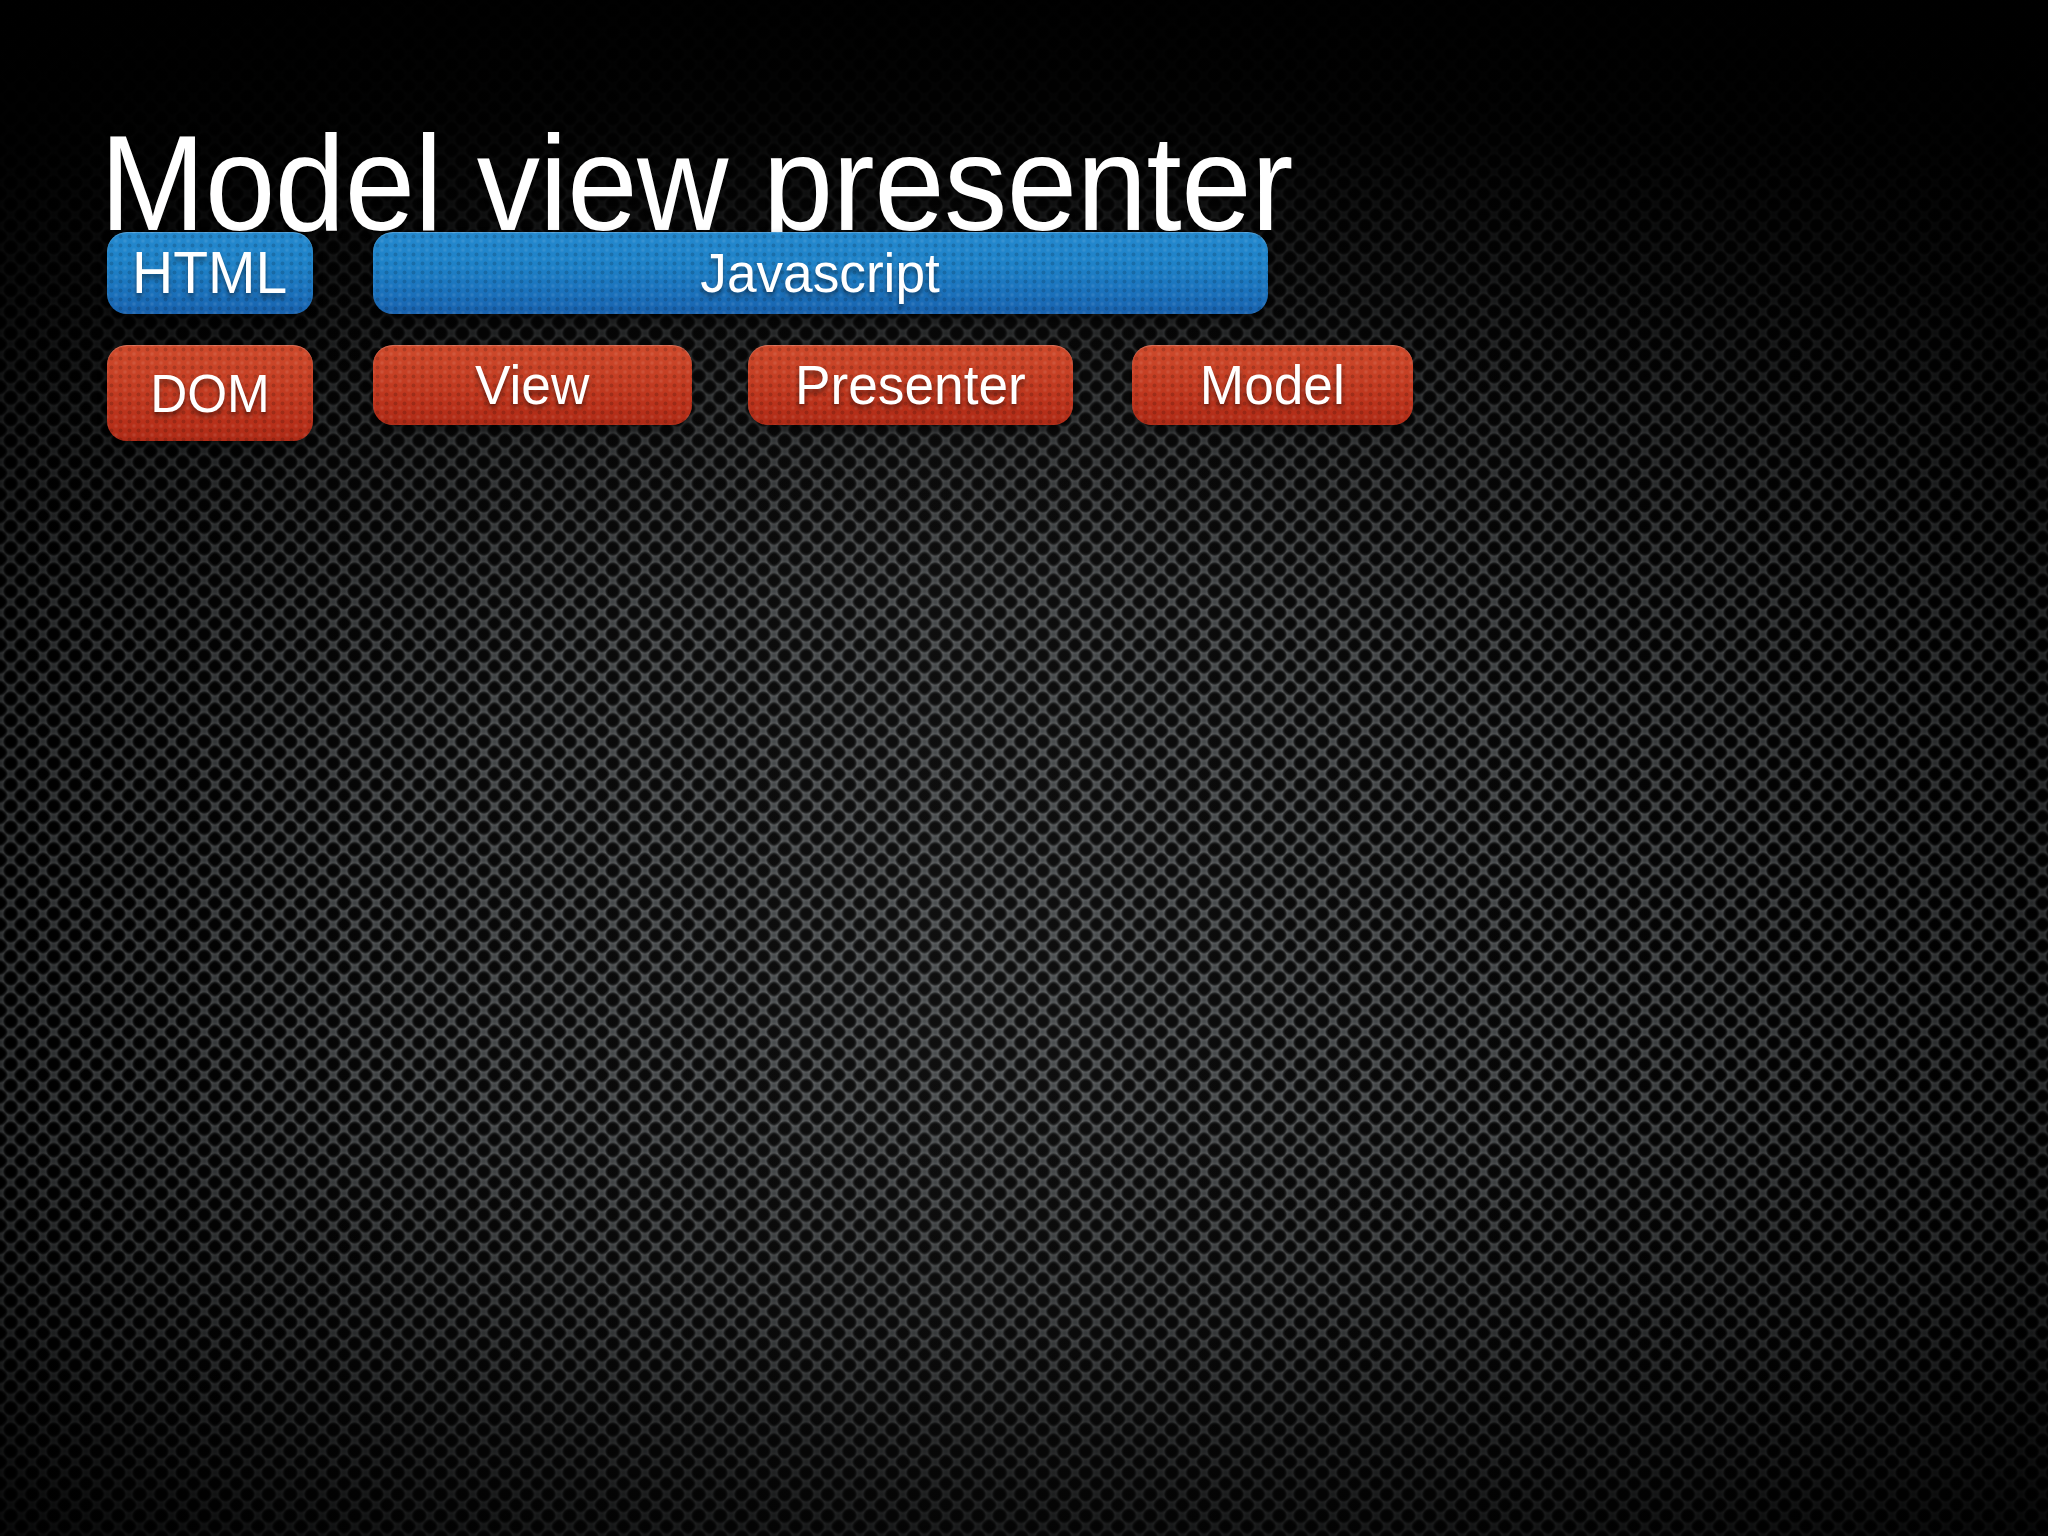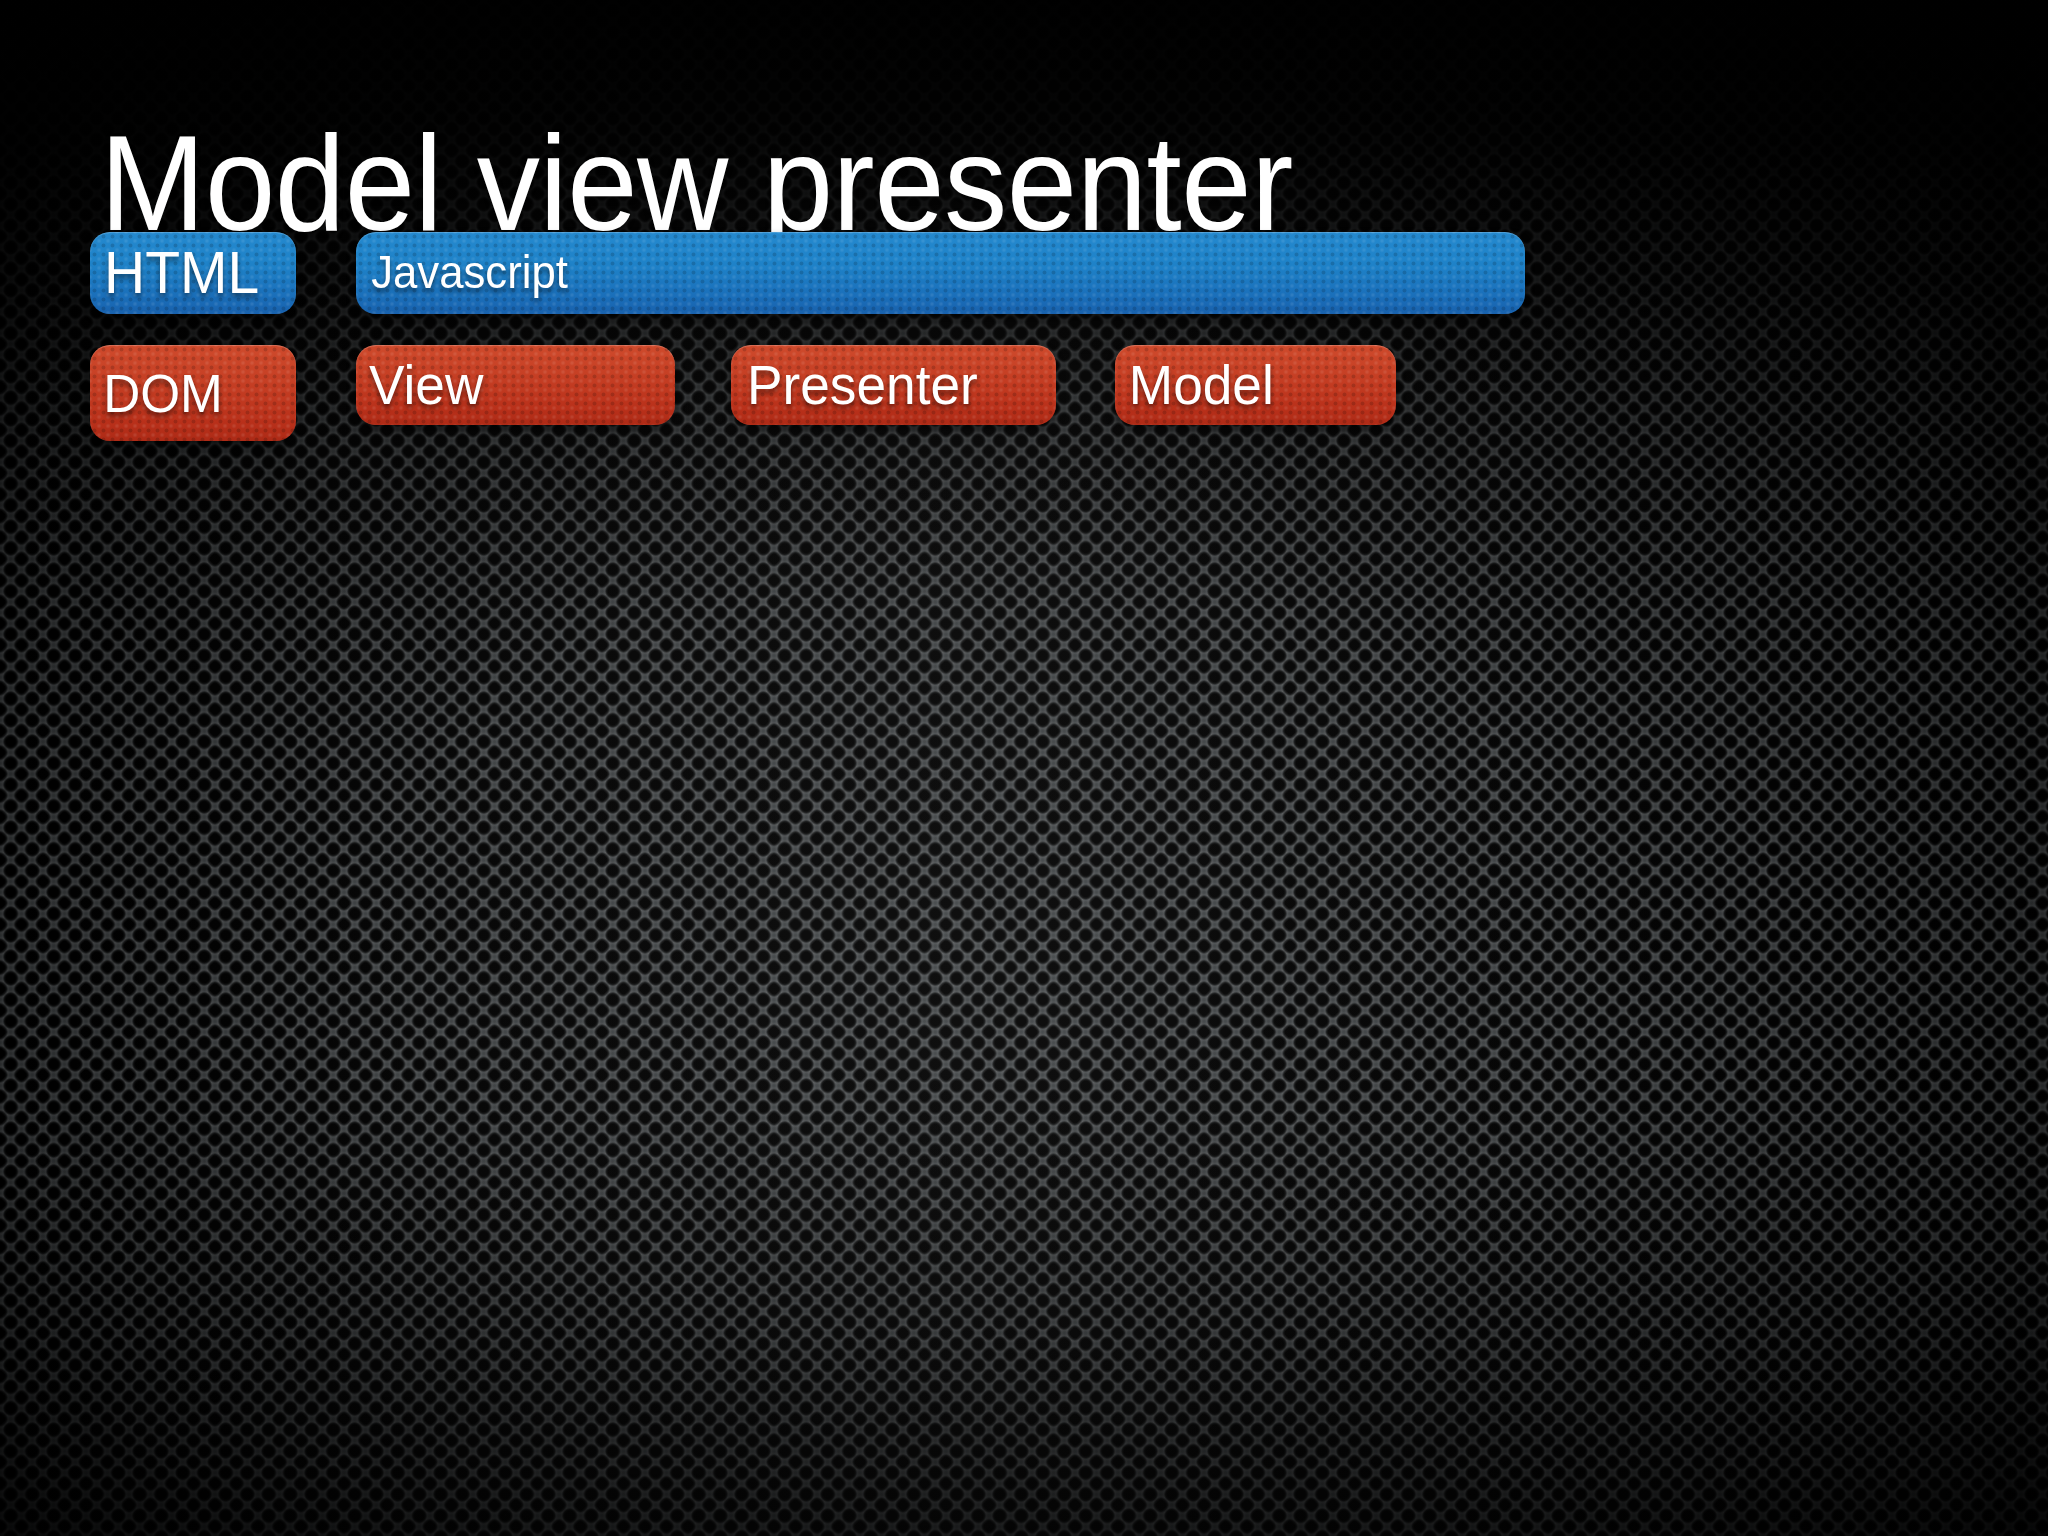--- a/index.html
+++ b/index.html
@@ -91,27 +91,29 @@
     white-space: nowrap;
     text-shadow: 0 3px 5px rgba(0,0,0,0.55);
   }
 
   
   .block {
     position: absolute;
     border-radius: 20px;
     display: flex;
     align-items: center;
+    justify-content: center;
     text-align: center;
     color: #ffffff;
     font-weight: 400;
     box-shadow:
       0 5px 9px rgba(0,0,0,0.55),
       inset 0 1px 0 rgba(255,255,255,0.18);
     overflow: hidden;
+    margin-left: 17px;
   }
   
   .block::after {
     content: "";
     position: absolute;
     inset: 0;
     background-image:
       radial-gradient(circle at 50% 50%, rgba(0,0,0,0.16) 0px, rgba(0,0,0,0.16) 1.5px, rgba(0,0,0,0) 2.4px),
       radial-gradient(circle at 50% 50%, rgba(255,255,255,0.09) 0px, rgba(255,255,255,0.09) 1.4px, rgba(255,255,255,0) 2.3px);
     background-size: 9px 9px, 9px 9px;
@@ -146,21 +148,21 @@
   <div class="bg-sheen"></div>
   <div class="bg-vignette"></div>
   <div class="bg-topshade"></div>
 
   <h1 id="title">Model view presenter</h1>
 
   <div class="block blue" style="left:90px; top:232px; width:206px; height:82px; font-size:60px;">
     <span class="label">HTML</span>
   </div>
 
-  <div class="block blue" style="left:356px; top:232px; width:1169px; height:82px; font-size:46px;">
+  <div class="block blue" style="left:356px; top:232px; width:895px; height:82px; font-size:56px;">
     <span class="label">Javascript</span>
   </div>
 
   <div class="block red" style="left:90px; top:345px; width:206px; height:96px; font-size:54px;">
     <span class="label">DOM</span>
   </div>
 
   <div class="block red" style="left:356px; top:345px; width:319px; height:80px; font-size:56px;">
     <span class="label">View</span>
   </div>

